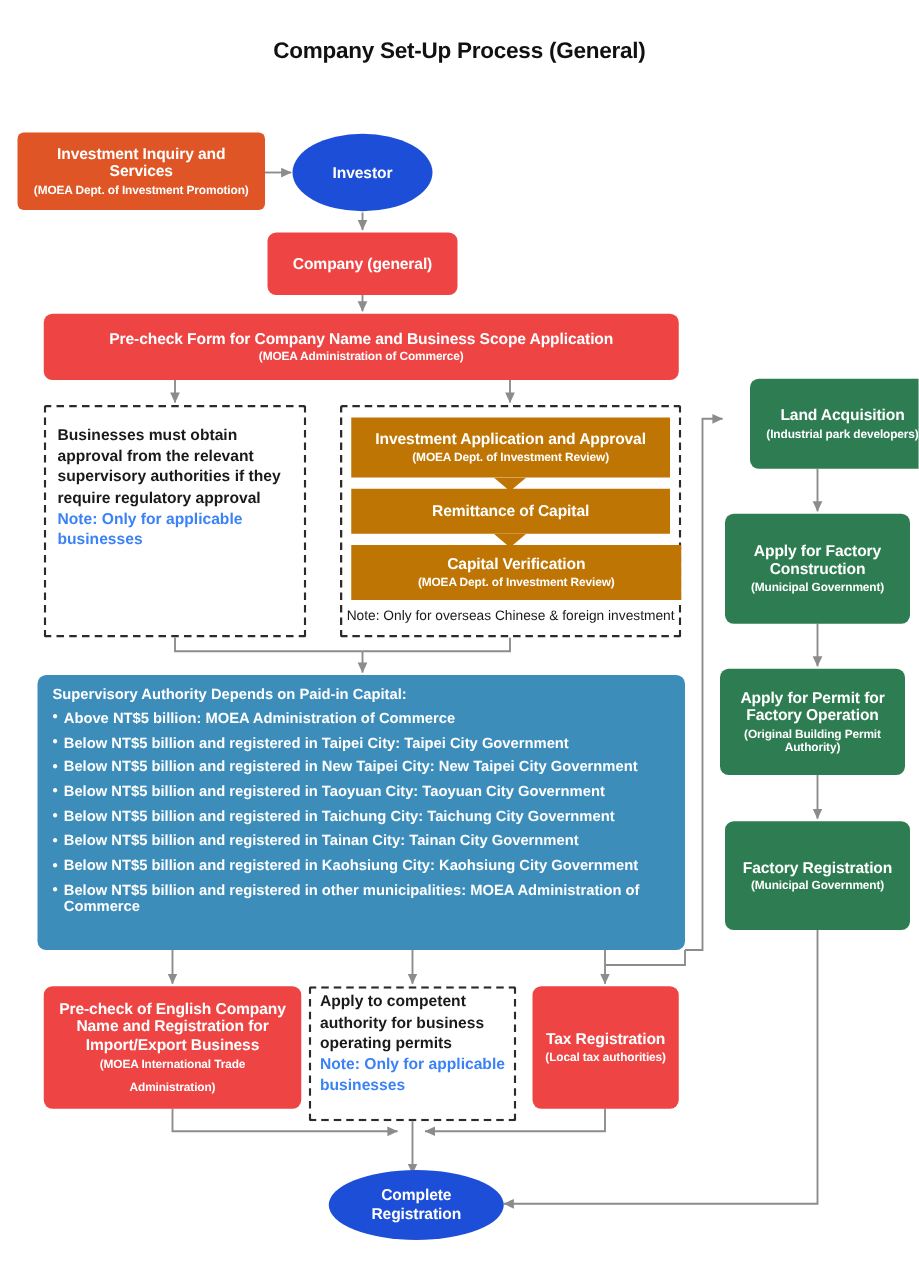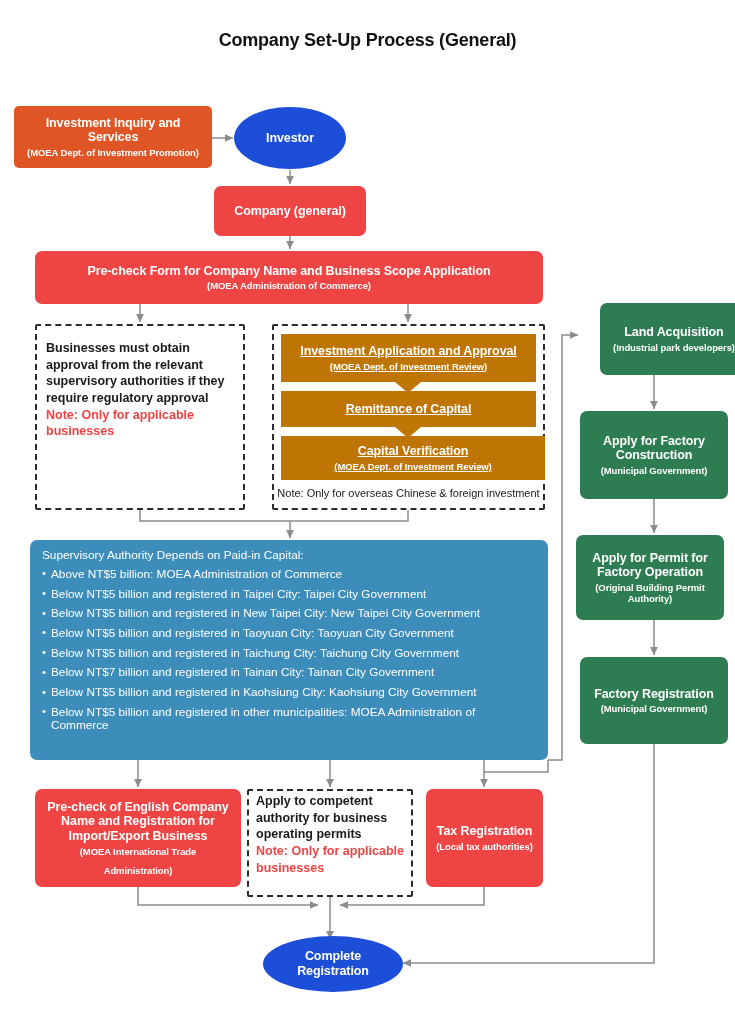--- a/index.html
+++ b/index.html
@@ -48,39 +48,39 @@
     font-weight: bold;
     margin-top: 2px;
     letter-spacing: -0.1px;
   }
 
   
   .orange    { background: #df5525; border-radius: 5px; }
   .ellipse   { background: #1d4ed8; border-radius: 50%; }
   .blue      { background: #ef4444; border-radius: 7px; }
   .green     { background: #2e7d52; border-radius: 7px; }
-  .darkorange{ background: #bf7504; border-radius: 0; text-decoration: underline; }
+  .darkorange{ background: #bf7504; border-radius: 0; }
 
   .dashed {
     position: absolute;
     box-sizing: border-box;
     border: 2px dashed #2b2b2b;
     background: #ffffff;
     border-radius: 2px;
   }
   .note-body {
     position: absolute;
     box-sizing: border-box;
     font-size: 12.5px;
     font-weight: bold;
     color: #1a1a1a;
     line-height: 1.33;
     text-align: left;
   }
-  .note-red { color: #ef4444; display: block; }
+  .note-red { color: #3b82f6; display: block; }
 
   .dash-caption {
     position: absolute;
     box-sizing: border-box;
     font-size: 11px;
     font-weight: normal;
     color: #1a1a1a;
     text-align: center;
     width: 100%;
     left: 0;
@@ -88,21 +88,21 @@
 
   
   .listbox {
     position: absolute;
     box-sizing: border-box;
     background: #3d8dbb;
     border-radius: 7px;
     color: #ffffff;
     padding: 10px 12px 8px 12px;
     font-size: 11.8px;
-    font-weight: normal;
+    font-weight: bold;
     line-height: 1.0;
   }
   .listbox .lead { margin: 0 0 6px 0; }
   .listbox ul { list-style: none; margin: 0; padding: 0; }
   .listbox li {
     position: relative;
     padding-left: 9px;
     margin-bottom: 6.5px;
     line-height: 1.12;
   }
@@ -263,21 +263,21 @@
   </div>
 
   <div class="listbox" style="left:30px; top:540px; width:518px; height:220px;">
     <div class="lead">Supervisory Authority Depends on Paid-in Capital:</div>
     <ul>
       <li>Above NT$5 billion: MOEA Administration of Commerce</li>
       <li>Below NT$5 billion and registered in Taipei City: Taipei City Government</li>
       <li>Below NT$5 billion and registered in New Taipei City: New Taipei City Government</li>
       <li>Below NT$5 billion and registered in Taoyuan City: Taoyuan City Government</li>
       <li>Below NT$5 billion and registered in Taichung City: Taichung City Government</li>
-      <li>Below NT$7 billion and registered in Tainan City: Tainan City Government</li>
+      <li>Below NT$5 billion and registered in Tainan City: Tainan City Government</li>
       <li>Below NT$5 billion and registered in Kaohsiung City: Kaohsiung City Government</li>
       <li>Below NT$5 billion and registered in other municipalities: MOEA Administration of Commerce</li>
     </ul>
   </div>
 
   <div class="node blue" style="left:35px; top:789px; width:206px; height:98px;">
     <div class="t1">Pre-check of English Company</div>
     <div class="t1">Name and Registration for</div>
     <div class="t1">Import/Export Business</div>
     <div class="t2">(MOEA International Trade</div>

